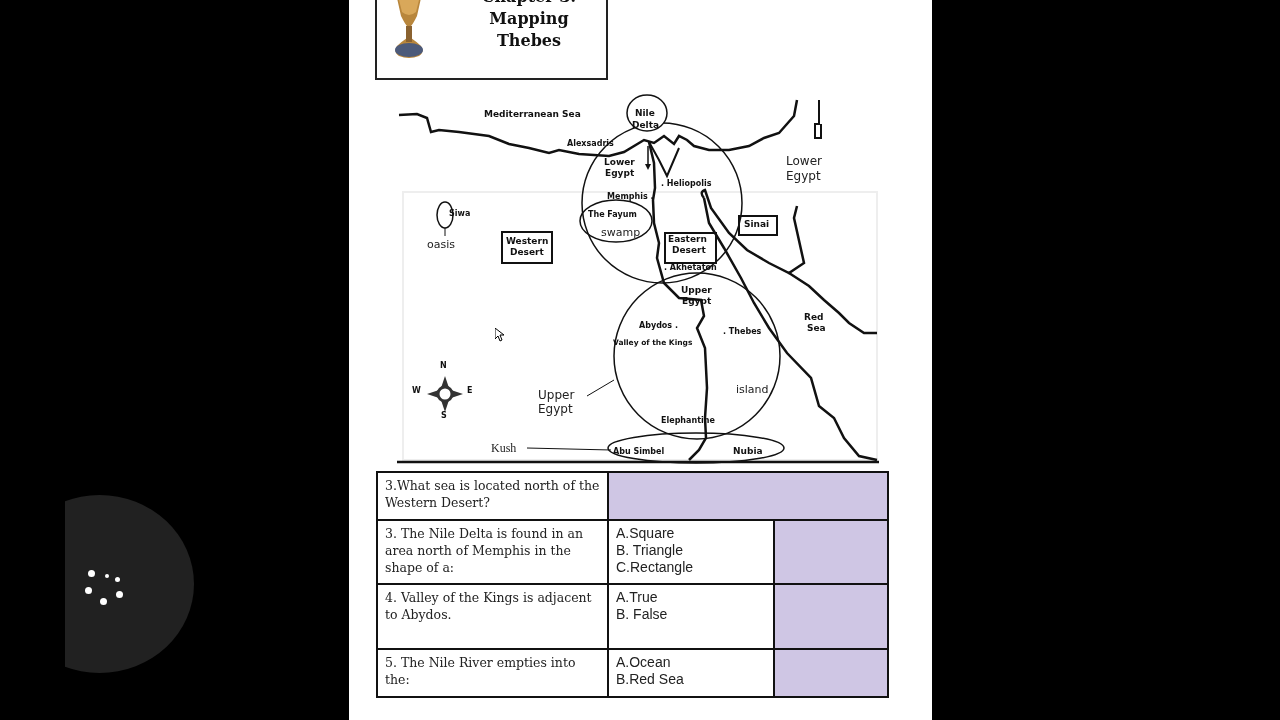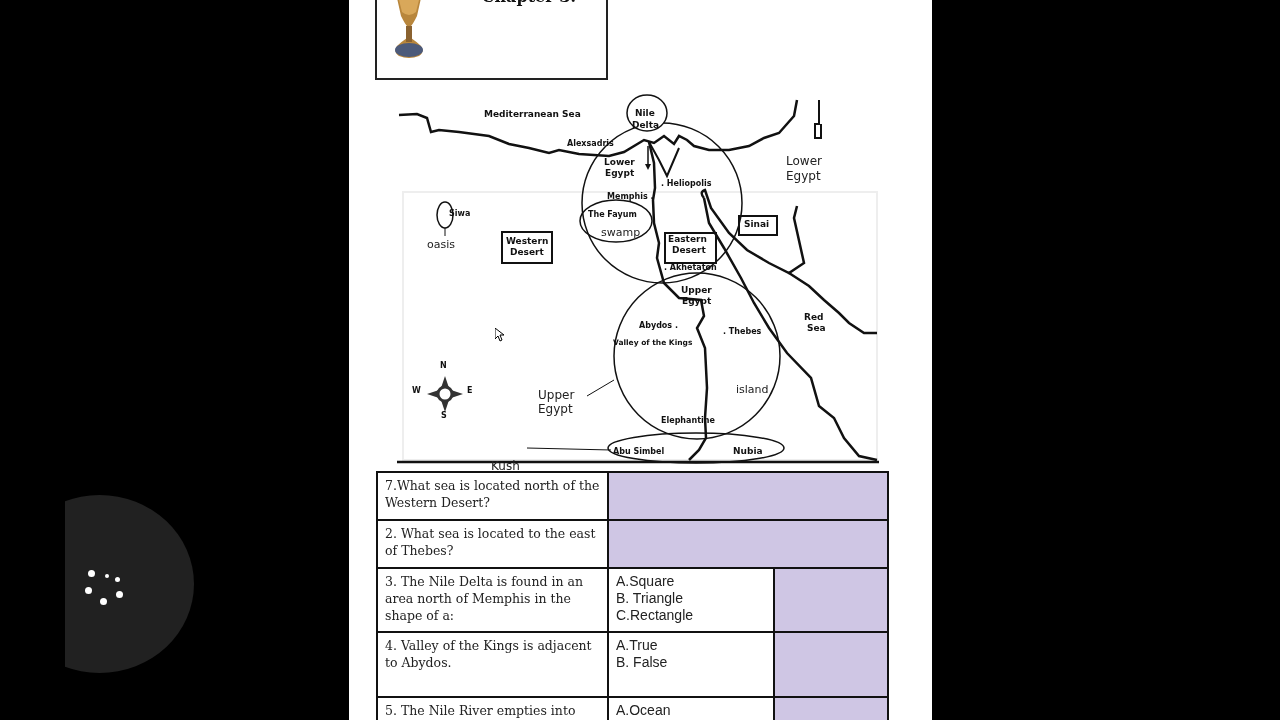--- a/index.html
+++ b/index.html
@@ -30,20 +30,21 @@
 
   <div class="title-box">
     <svg class="goblet" viewBox="0 0 36 62">
       <path d="M6 0 L30 0 L26 18 Q22 26 20 28 L20 40 Q26 44 30 48 Q34 54 28 58 Q18 62 8 58 Q2 54 6 48 Q10 44 16 40 L16 28 Q14 26 10 18 Z" fill="#b8863c"></path>
       <ellipse cx="18" cy="52" rx="14" ry="7" fill="#4c5a7a"></ellipse>
       <rect x="15" y="28" width="6" height="16" fill="#8a6230"></rect>
       <path d="M8 2 L28 2 L25 14 Q18 20 11 14 Z" fill="#d9a85a"></path>
     </svg>
     <div class="title-text">
       <div>Chapter 3:</div>
+      <div>Mapping Thebes</div>
     </div>
   </div>
 
   <div class="map">
     <svg width="583" height="380" viewBox="0 0 583 380">
 
       <rect x="54" y="104" width="474" height="268" fill="none" stroke="#eee" stroke-width="2"></rect>
 
       <path d="M50 27 L68 26 L78 30 L82 44 L90 42 L110 44 L140 48 L160 56 L180 60 L200 65 L210 62 L230 66 L260 68 L275 64 L295 52 L305 55 L315 48 L325 56 L330 48 L338 52 L345 58 L360 62 L380 62 L400 58 L415 50 L430 45 L445 28 L448 12" fill="none" stroke="#111" stroke-width="2.5"></path>
       <path d="M470 12 L470 36 L466 36 L466 50 L472 50 L472 36" fill="none" stroke="#111" stroke-width="2"></path>
@@ -104,37 +105,33 @@
     <div class="lbl" style="left:333px;top:208px;">Egypt</div>
     <div class="lbl" style="left:290px;top:232px;font-size:8px;">Abydos .</div>
     <div class="lbl" style="left:374px;top:238px;font-size:8px;">. Thebes</div>
     <div class="lbl" style="left:264px;top:249px;font-size:7.5px;">Valley of the Kings</div>
     <div class="lbl" style="left:455px;top:224px;">Red</div>
     <div class="lbl" style="left:458px;top:235px;">Sea</div>
     <div class="lbl thin" style="left:189px;top:300px;">Upper</div>
     <div class="lbl thin" style="left:189px;top:314px;">Egypt</div>
     <div class="lbl" style="left:312px;top:303px;font-size:8px;margin-top:24px;">Elephantine</div>
     <div class="lbl thin" style="left:387px;top:294px;font-size:11px;">island</div>
-    <div class="lbl thin" style="left:142px;top:371px;">Kush</div>
+    <div class="lbl thin" style="left:142px;top:353px;font-family:Liberation Serif, serif;">Kush</div>
     <div class="lbl" style="left:264px;top:358px;font-size:8px;">Abu Simbel</div>
     <div class="lbl" style="left:384px;top:358px;">Nubia</div>
     <div class="lbl" style="left:91px;top:272px;font-size:8px;">N</div>
     <div class="lbl" style="left:92px;top:322px;font-size:8px;">S</div>
     <div class="lbl" style="left:118px;top:297px;font-size:8px;">E</div>
     <div class="lbl" style="left:63px;top:297px;font-size:8px;">W</div>
   </div>
 
   <table class="qtable">
     <tbody>
         <tr style="height:48px;">
-      <td class="q">7.What sea is located north of the Western Desert?</td>
-      <td class="ans" colspan="2"></td>
-    </tr>
-    <tr style="height:48px;">
-      <td class="q">2. What sea is located to the east of Thebes?</td>
+      <td class="q">3.What sea is located north of the Western Desert?</td>
       <td class="ans" colspan="2"></td>
     </tr>
     <tr style="height:64px;">
       <td class="q">3. The Nile Delta is found in an area north of Memphis in the shape of a:</td>
       <td class="opts">
         <div>A.Square</div>
         <div>B. Triangle</div>
         <div>C.Rectangle</div>
       </td>
       <td class="ans"></td>

